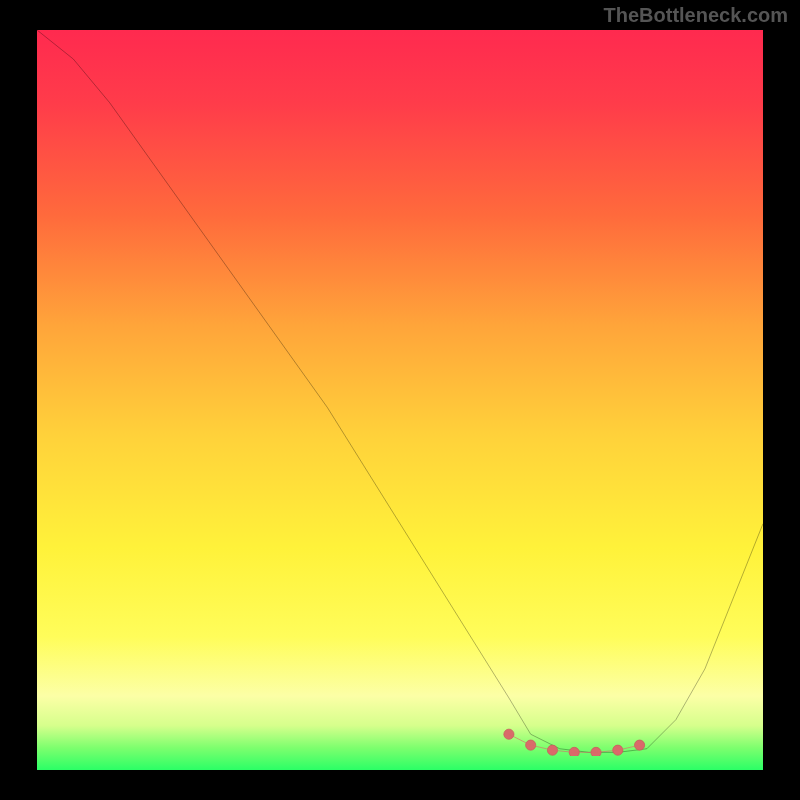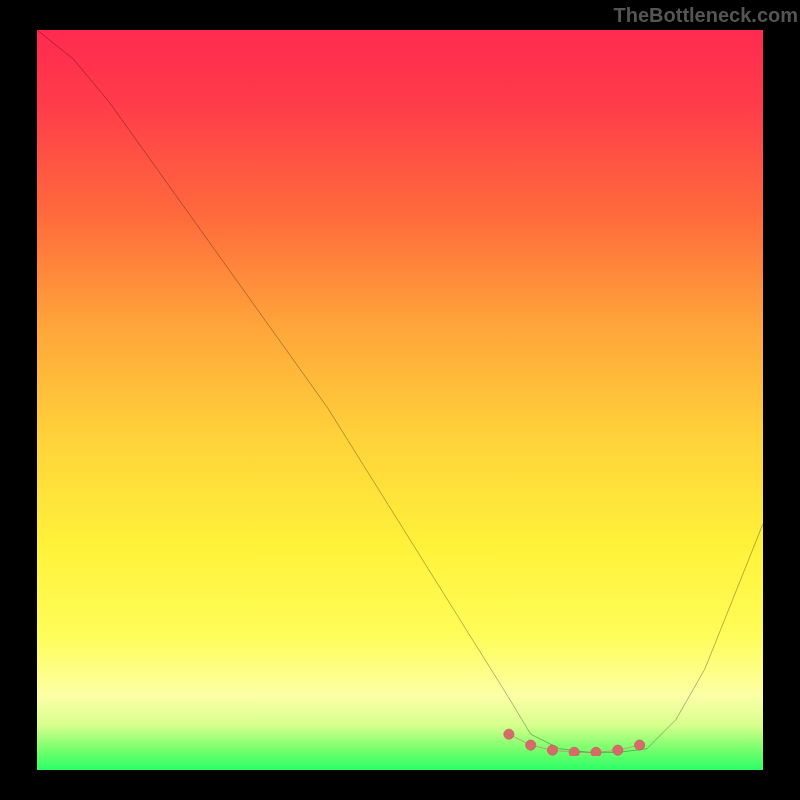--- a/index.html
+++ b/index.html
@@ -7,21 +7,21 @@
     width: 800px;
     height: 800px;
     background: #000;
     position: relative;
     font-family: Arial, sans-serif;
     overflow: hidden;
   }
   .watermark {
     position: absolute;
     top: 4px;
-    right: 2px;
+    right: 12px;
     color: #555;
     font-size: 20px;
     font-weight: bold;
     z-index: 10;
   }
   .plot-area {
     position: absolute;
     left: 37px;
     top: 30px;
     width: 726px;

